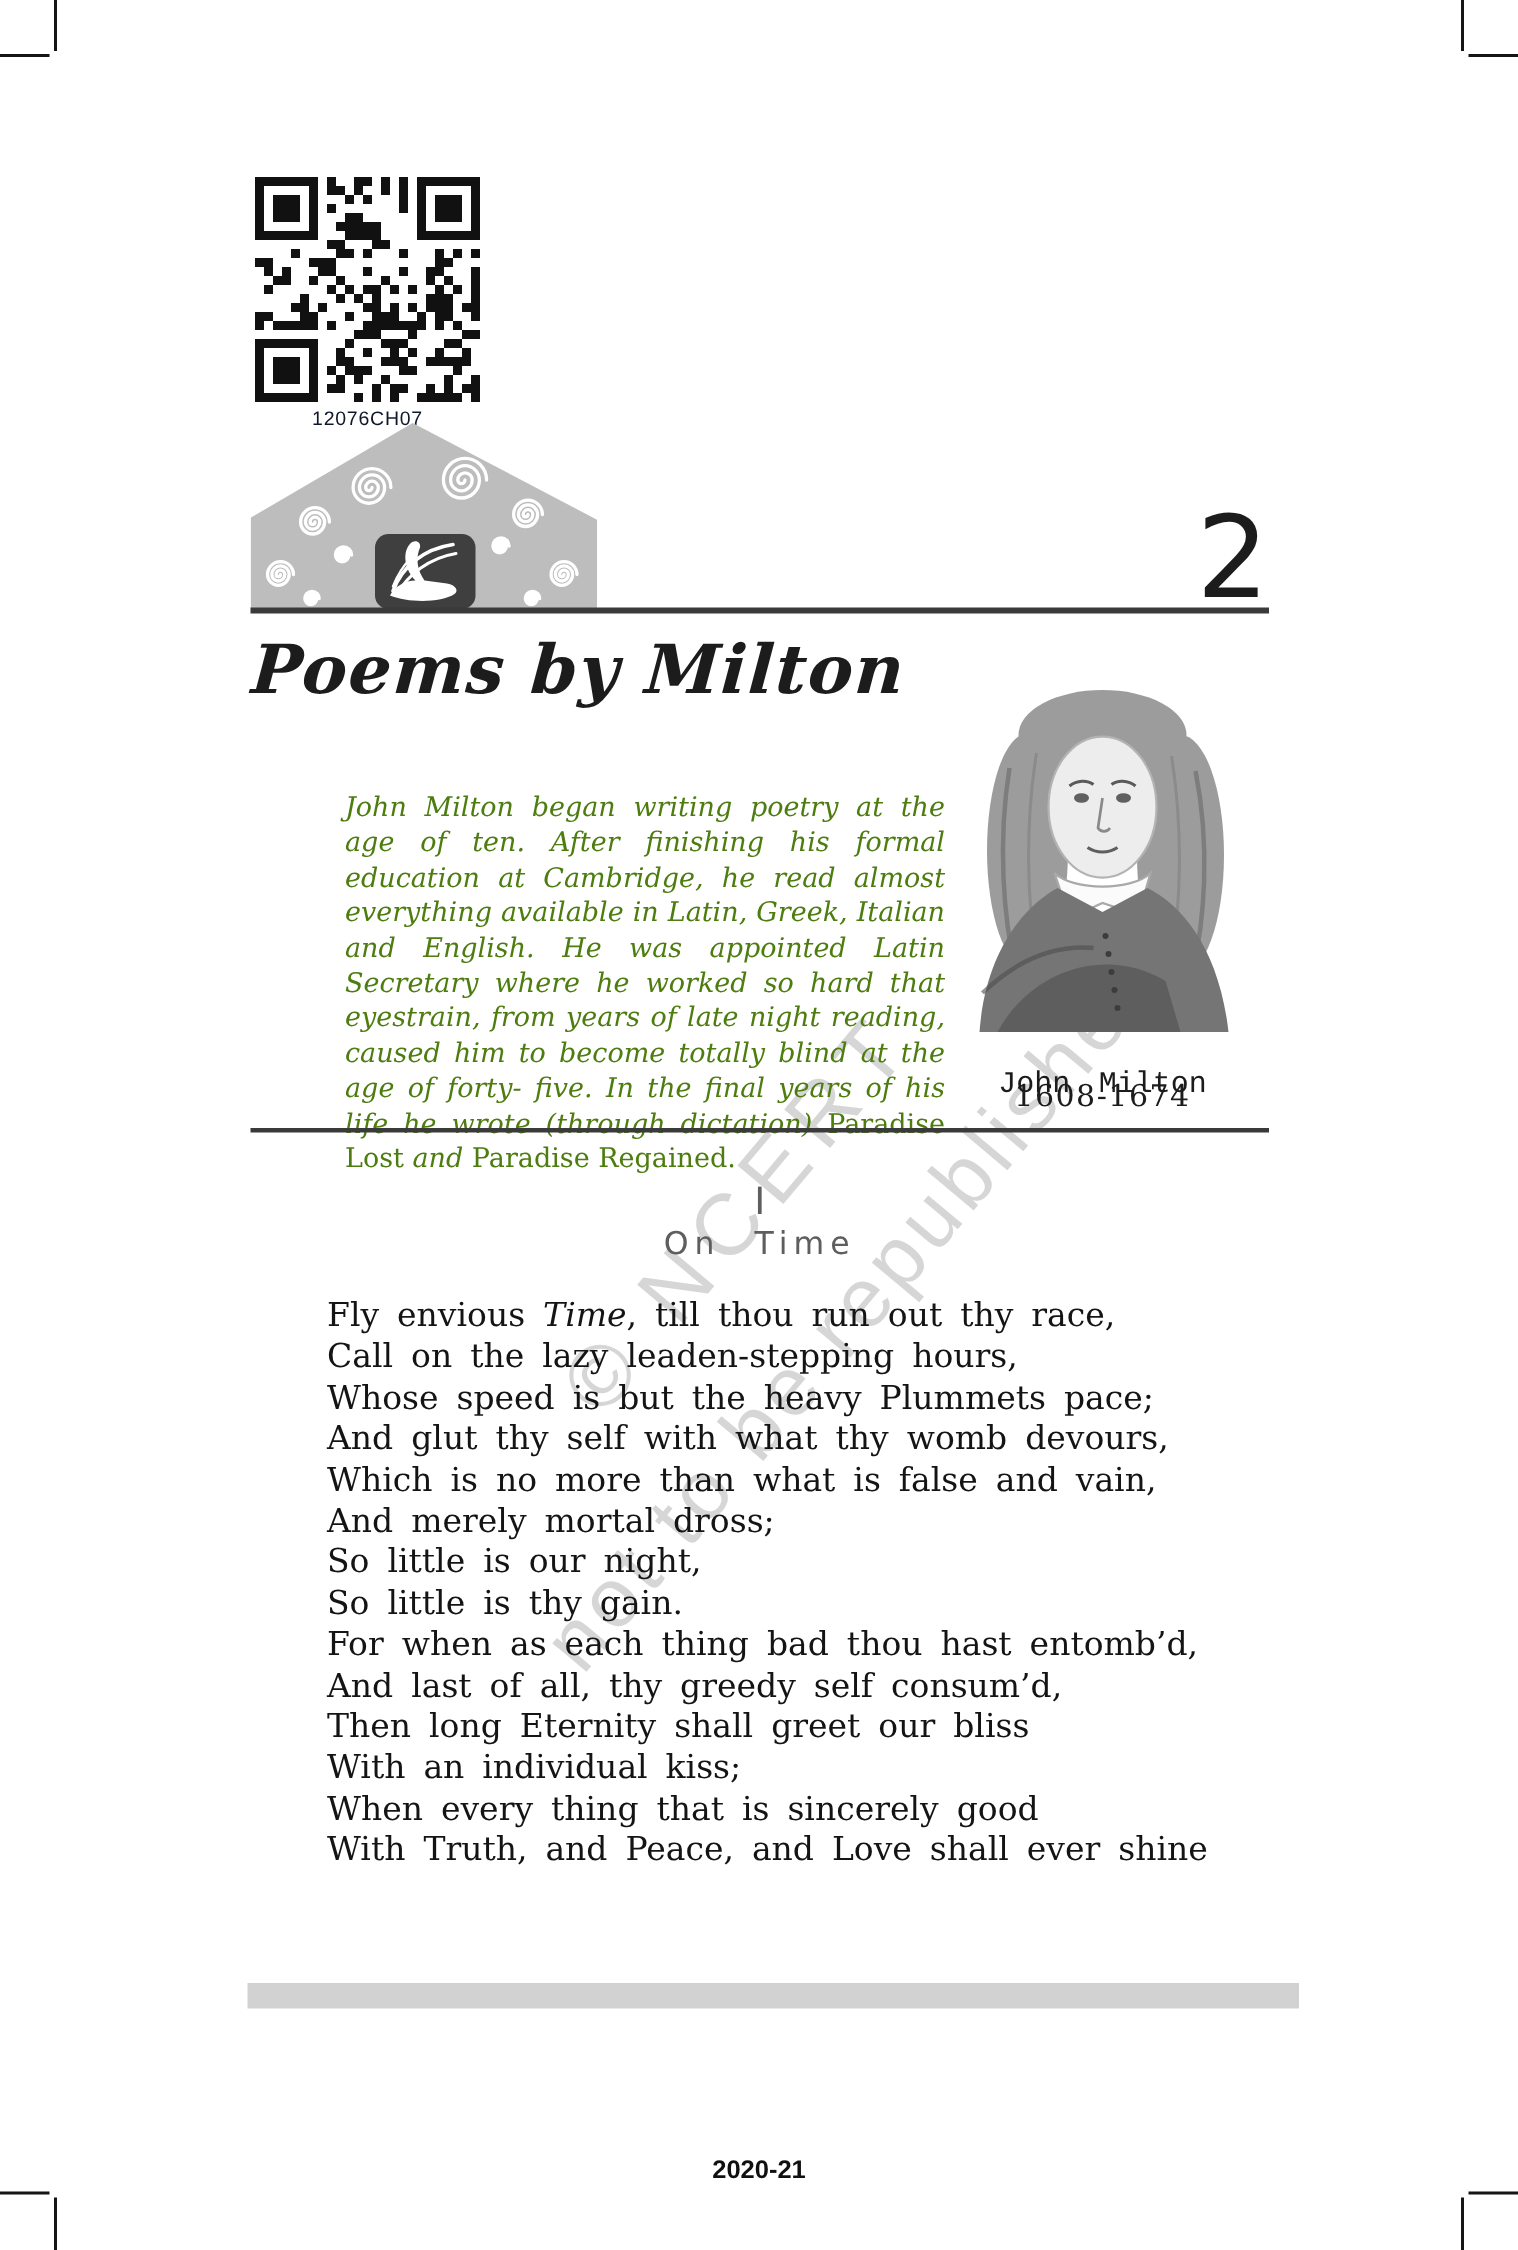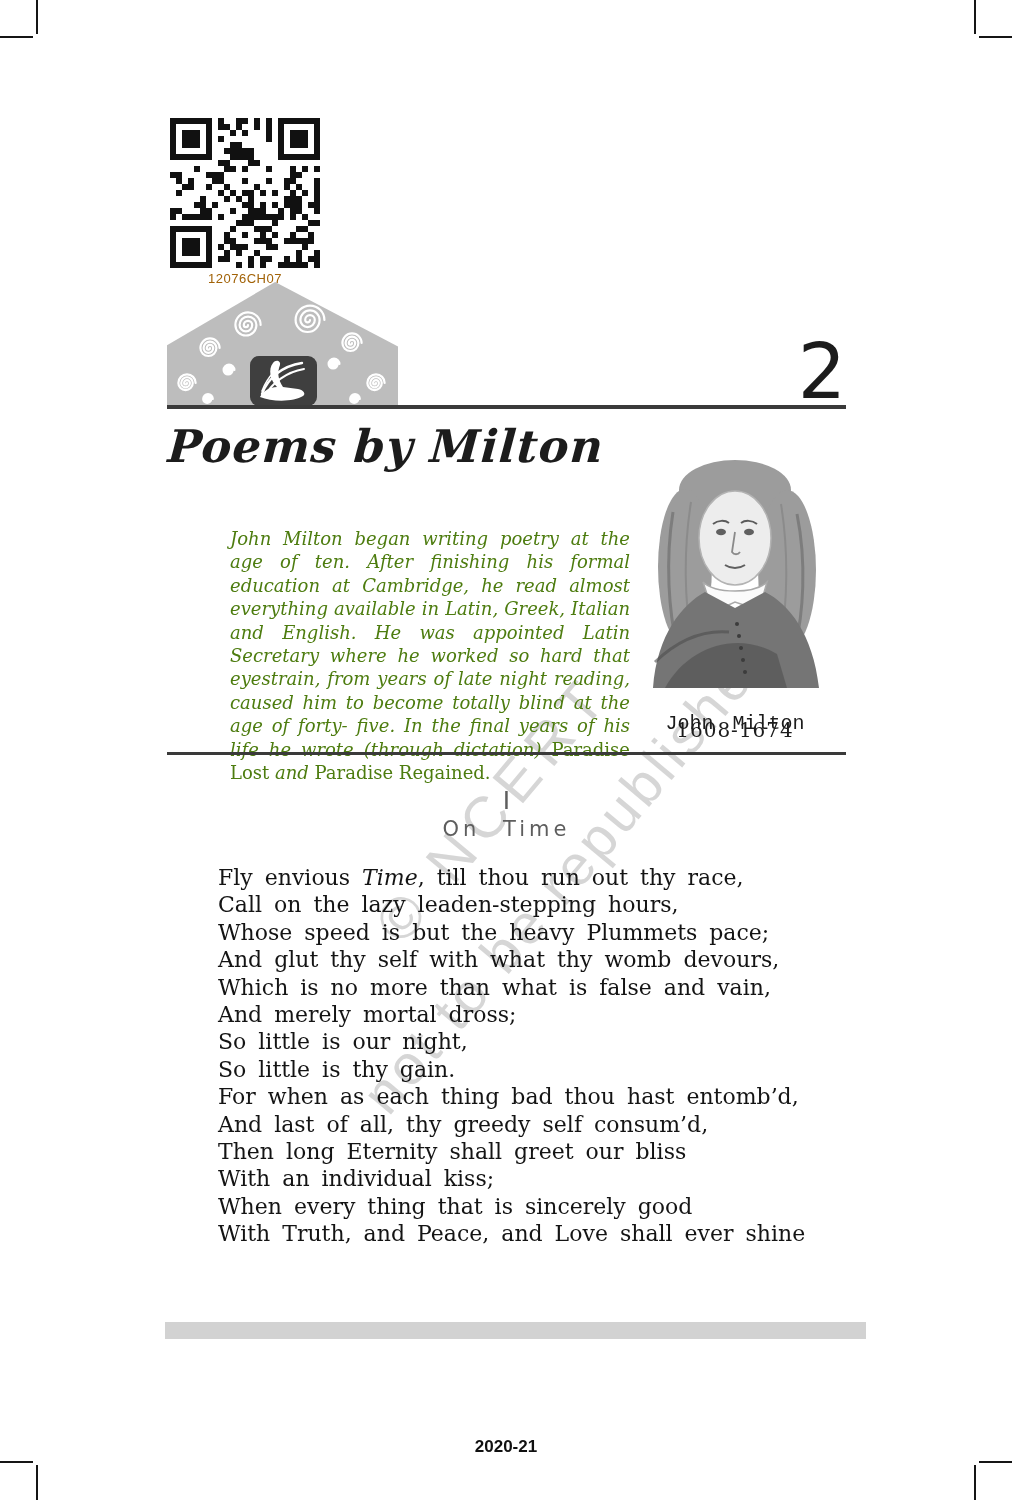--- a/index.html
+++ b/index.html
@@ -7,21 +7,21 @@
         font-family:"DejaVu Serif",serif;color:var(--text,#1c1c1c);}
   .abs{position:absolute;}
 
   
   .crop{position:absolute;background:var(--crop,#151515);}
 
   
   .qr{left:170px;top:118px;width:150px;height:150px;}
   .qr svg{width:150px;height:150px;display:block;}
   .qr-label{left:170px;top:271px;width:150px;text-align:center;
-            font-family:"Liberation Sans",sans-serif;font-size:13px;color:#a16207;letter-spacing:.5px;}
+            font-family:"Liberation Sans",sans-serif;font-size:13px;color:#0f172a;letter-spacing:.5px;}
 
   
   .house{left:167px;top:282px;width:231px;height:124px;background:var(--house-gray,#bdbdbd);
          clip-path:polygon(0% 51%,46.8% 0%,100% 52%,100% 100%,0% 100%);}
   .house svg{position:absolute;left:0;top:0;width:231px;height:124px;}
   .swan-box{position:absolute;left:83px;top:74px;width:67px;height:50px;background:var(--logo-dark,#3f3f3f);
             border-radius:9px;}
   .swan-box svg{width:67px;height:50px;display:block;}
   .rule-header{left:167px;top:405px;width:679px;height:4px;background:var(--rule,#3a3a3a);}
   .chapter-number{right:166px;top:334px;font-family:"DejaVu Sans",sans-serif;

